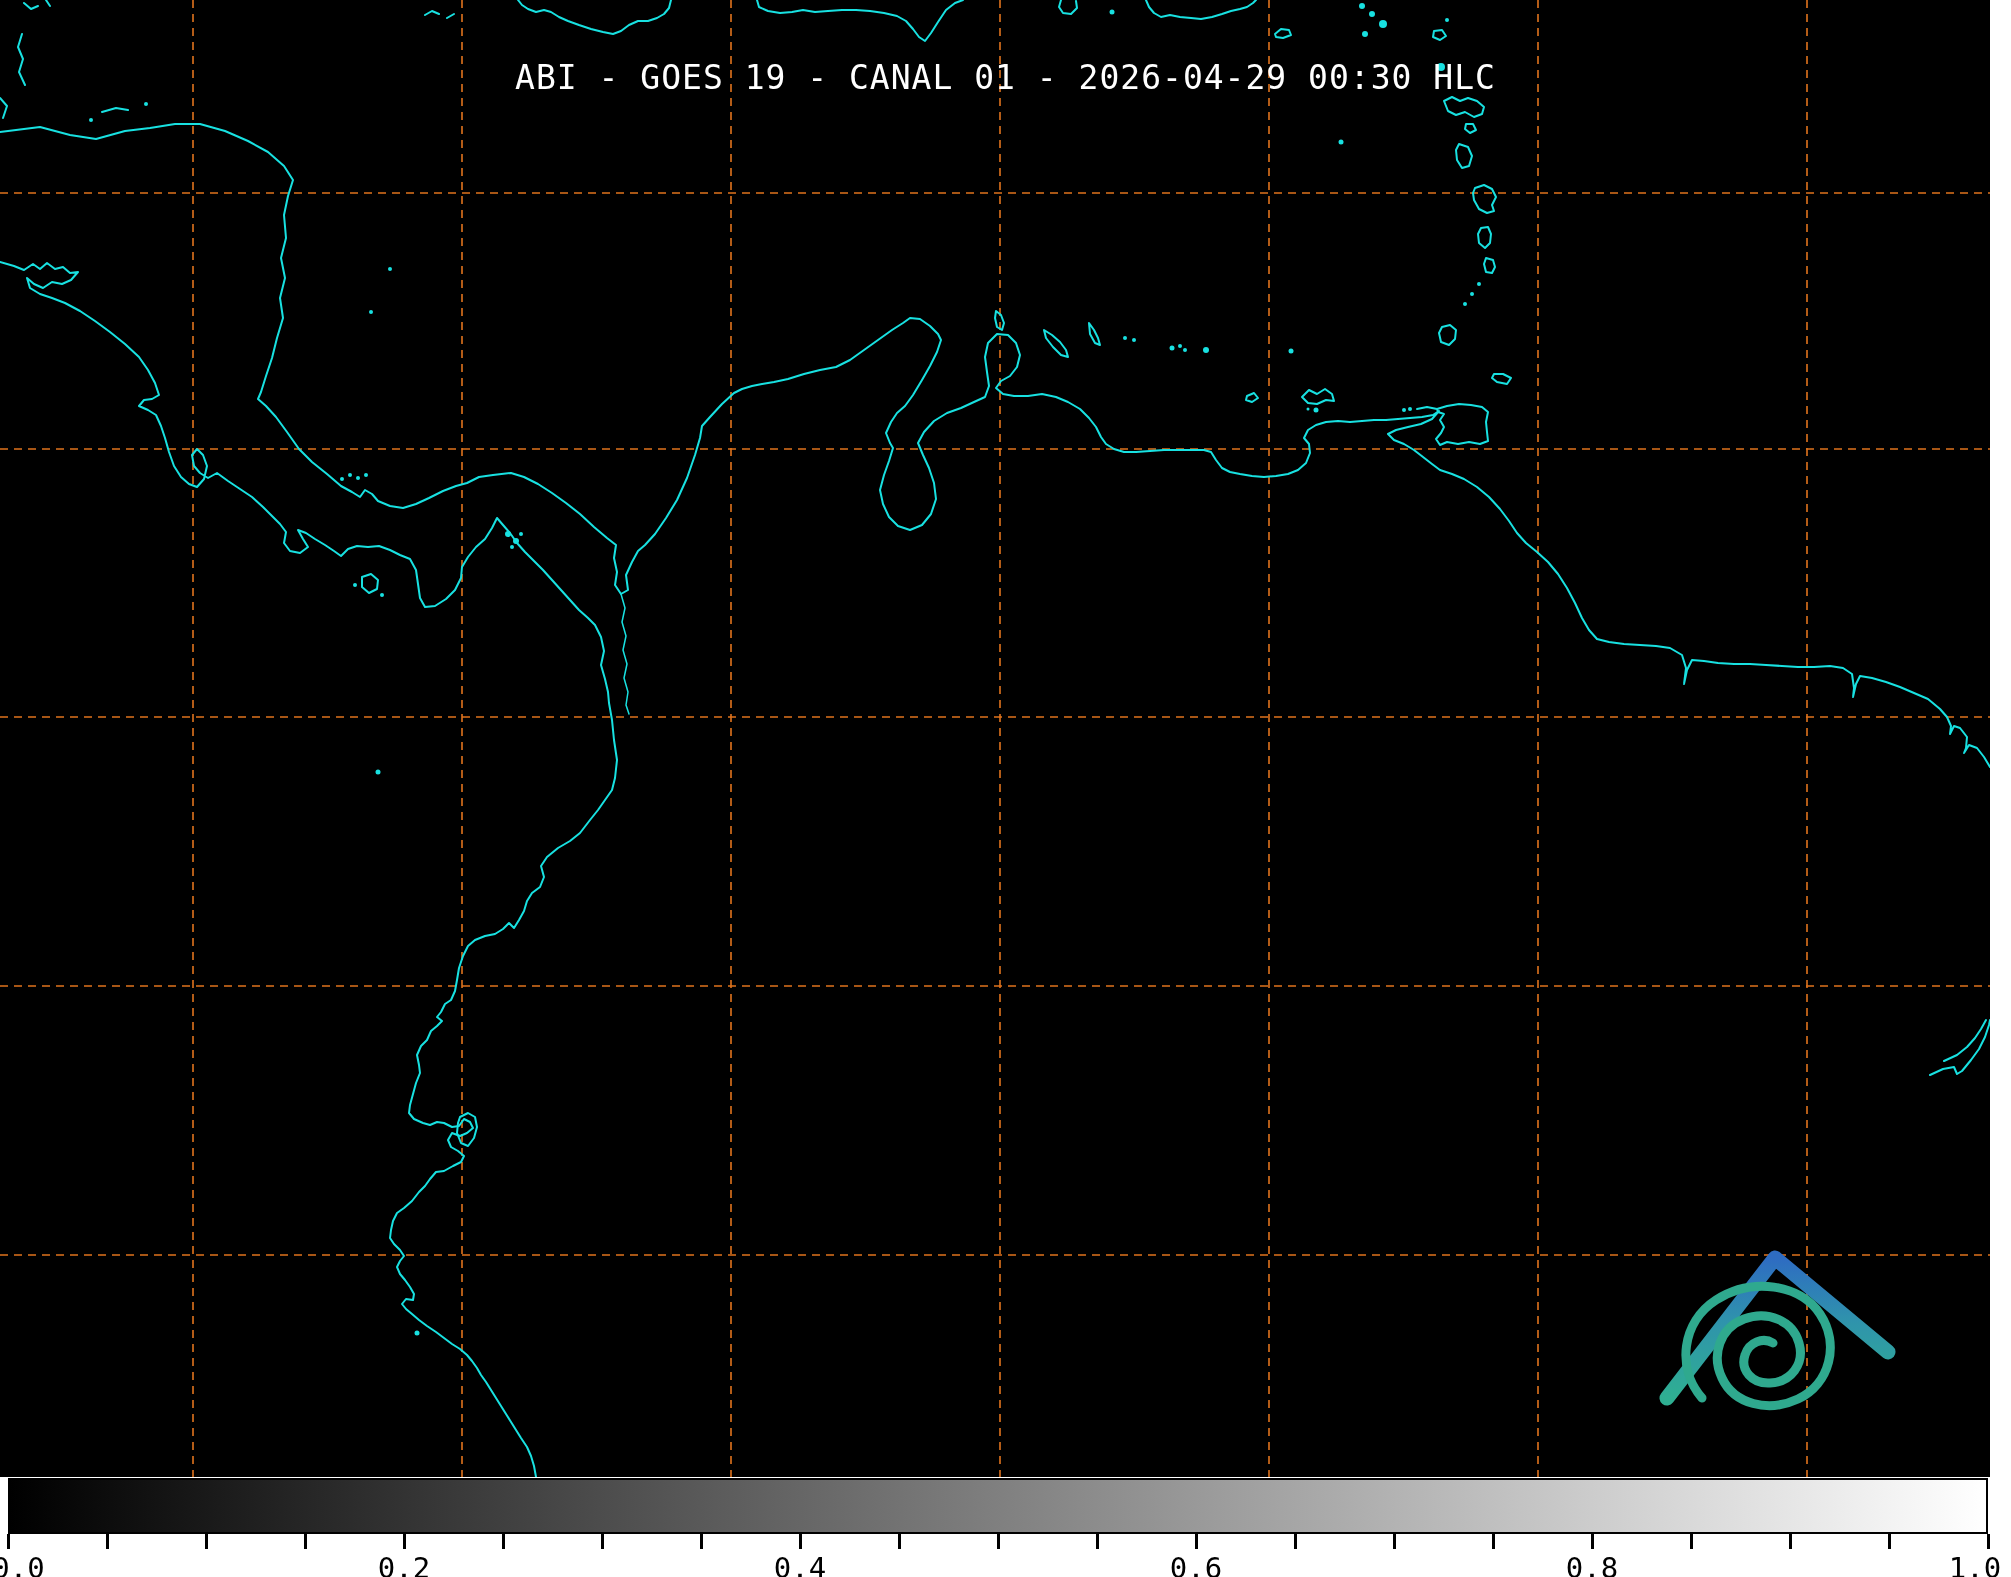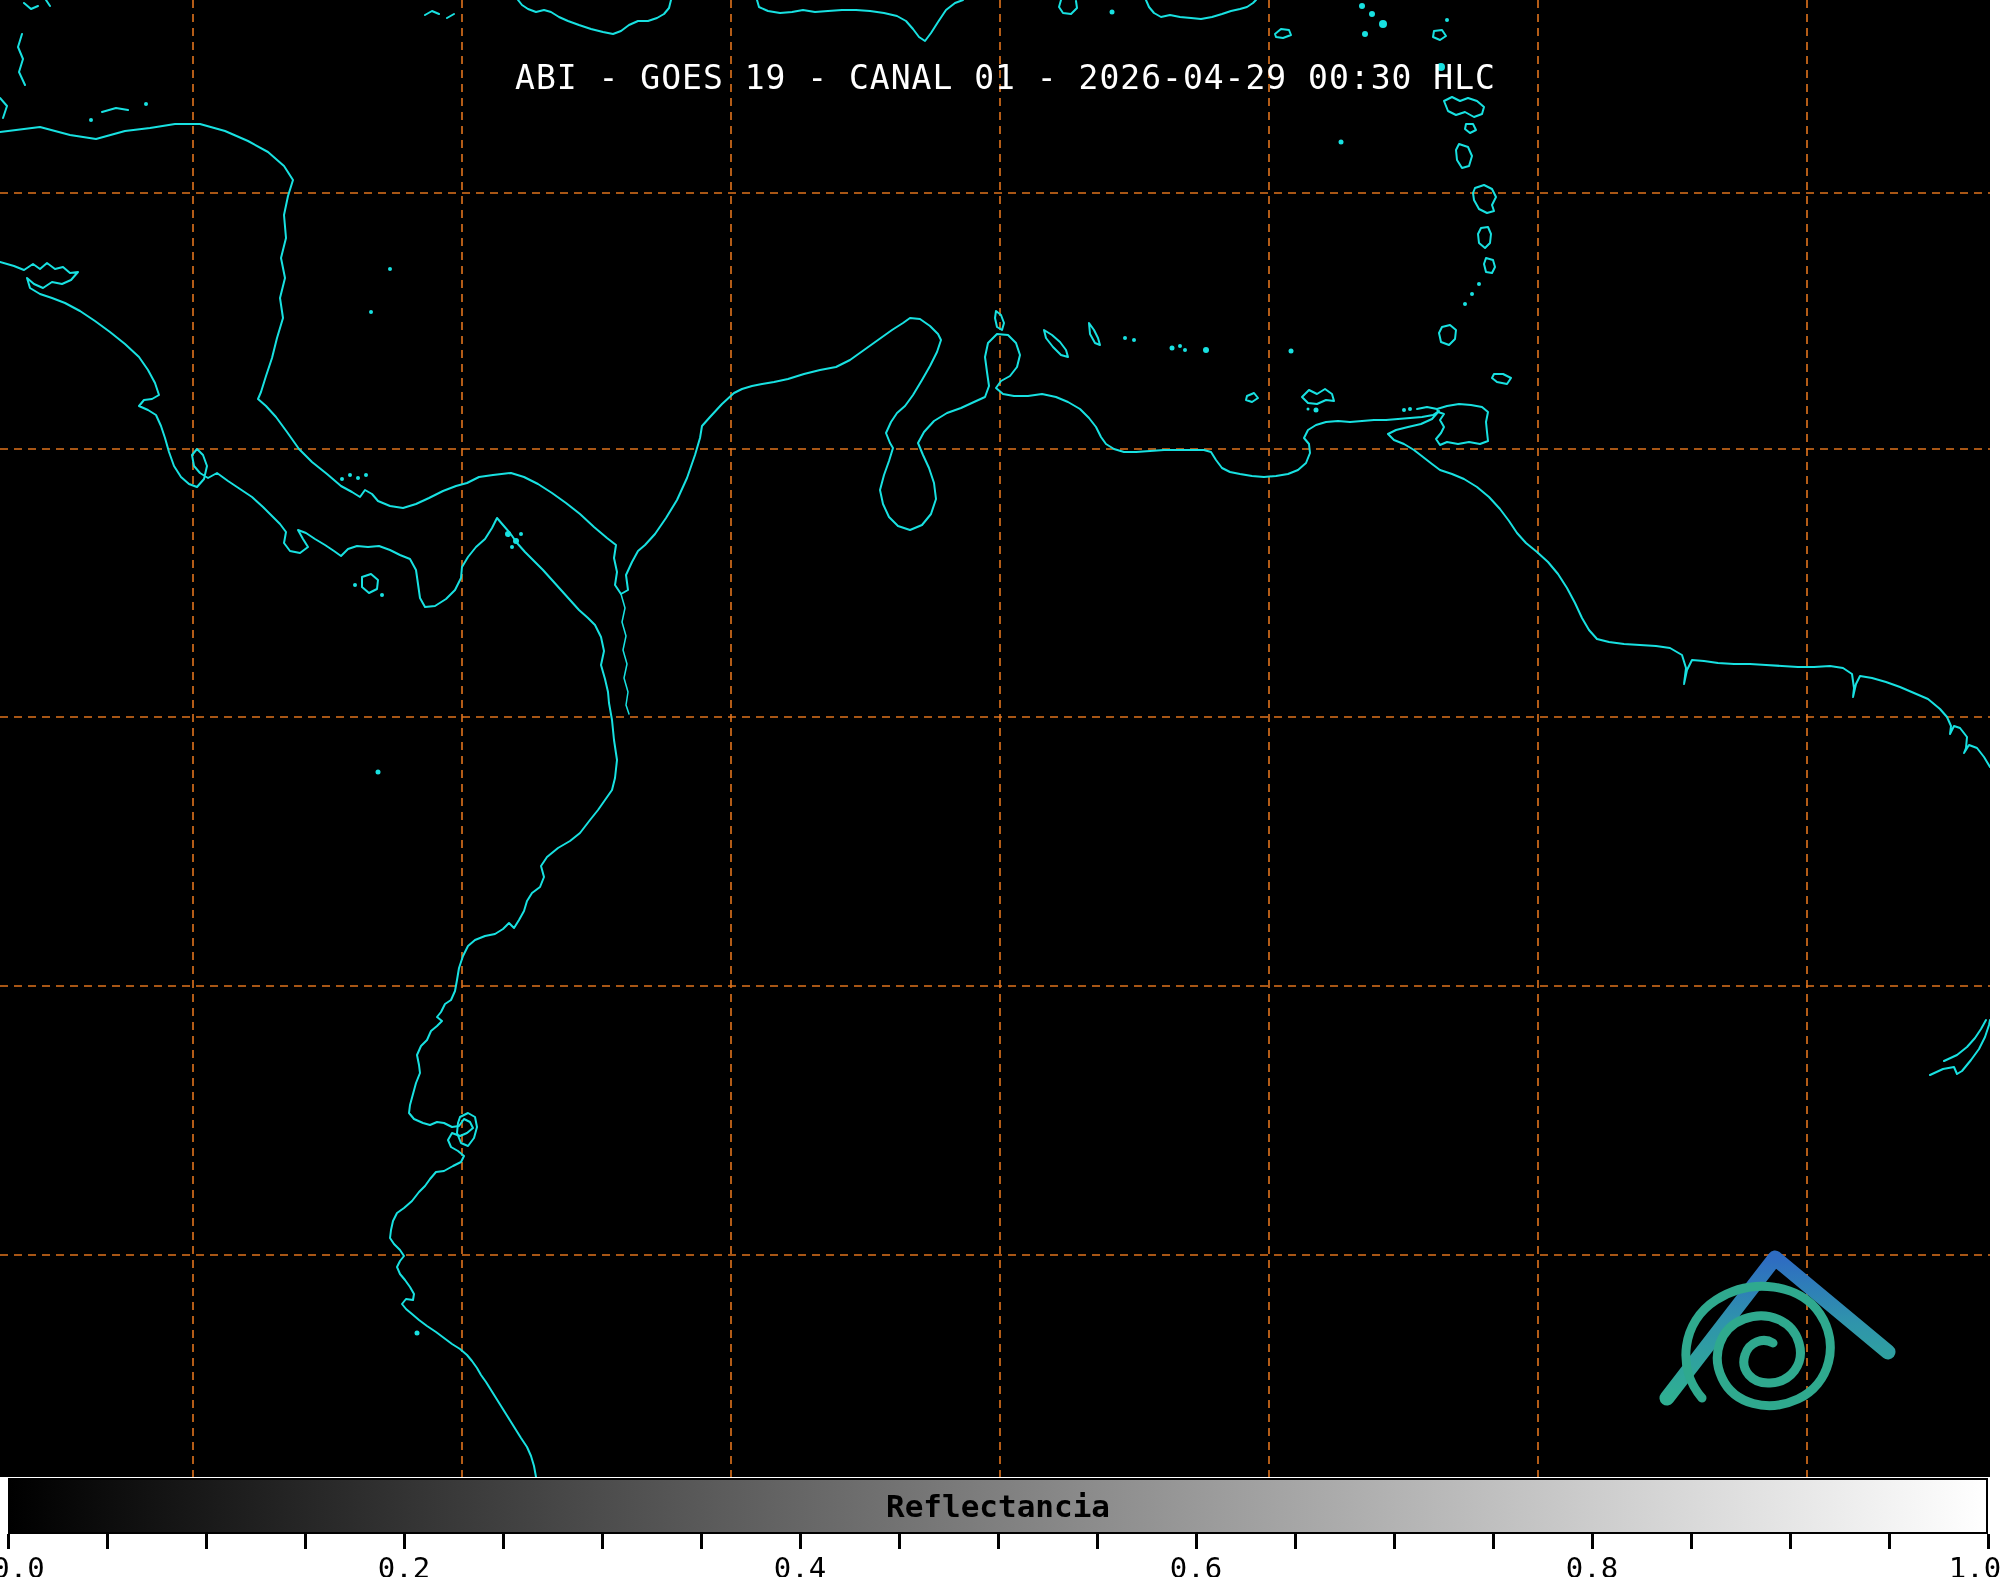--- a/index.html
+++ b/index.html
@@ -139,21 +139,20 @@
     </svg>
 
     <div id="title" style="color: rgb(255, 255, 255);">ABI - GOES 19 - CANAL 01 - 2026-04-29 00:30 HLC</div>
 
   </div>
 
   <div id="right-margin"></div>
 
   <div id="colorbar-zone">
     <div id="colorbar-gradient" style="background: linear-gradient(to right, rgb(0, 0, 0), rgb(255, 255, 255));"></div>
-    <div id="colorbar-label" style="color: rgb(0, 0, 0);">Reflectancia</div>
     <div id="cb-ticks">
         <div class="cb-tick" style="left: 7px;"></div>
         <div class="cb-tick" style="left: 106px;"></div>
         <div class="cb-tick" style="left: 205px;"></div>
         <div class="cb-tick" style="left: 304px;"></div>
         <div class="cb-tick" style="left: 403px;"></div>
         <div class="cb-tick" style="left: 502px;"></div>
         <div class="cb-tick" style="left: 601px;"></div>
         <div class="cb-tick" style="left: 700px;"></div>
         <div class="cb-tick" style="left: 799px;"></div>

